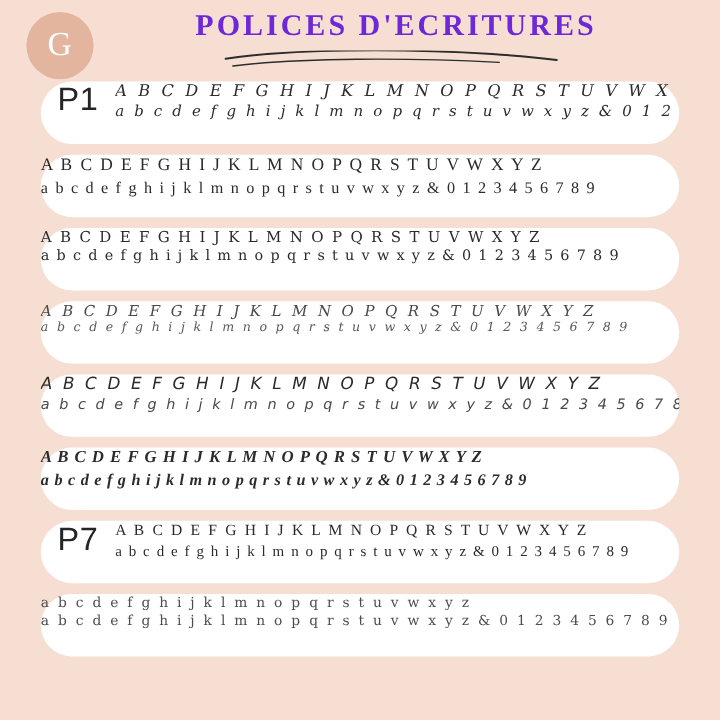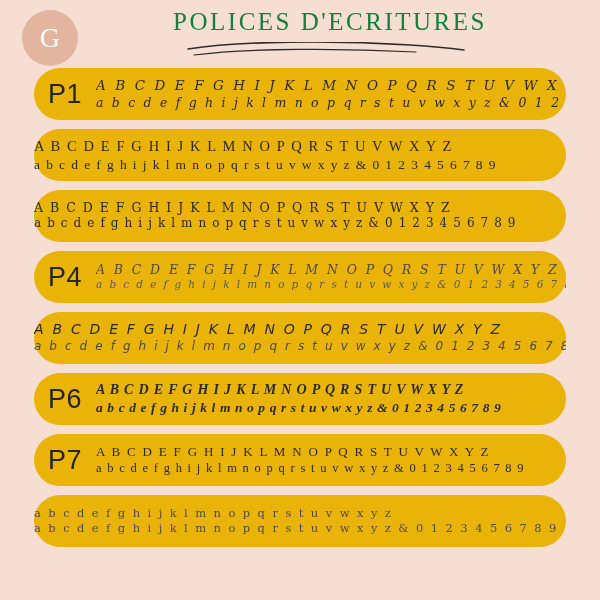--- a/index.html
+++ b/index.html
@@ -39,23 +39,23 @@
   #title-block {
     position: absolute;
     left: 120px;
     top: 8px;
     width: 420px;
     text-align: center;
   }
   #page-title {
     font-family: "Liberation Serif", serif;
     font-size: 25px;
-    font-weight: normal;
+    font-weight: bold;
     letter-spacing: 2.5px;
-    color: #15803d;
+    color: #6d28d9;
     white-space: nowrap;
   }
   #title-underline {
     margin-top: 6px;
     height: 18px;
     position: relative;
   }
   #title-underline svg {
     display: block;
     margin: 0 auto;
@@ -65,24 +65,23 @@
   #rows {
     position: absolute;
     left: 0;
     top: 68px;
     width: 600px;
   }
   .font-row {
     position: relative;
     margin: 0 34px 9px 34px;
     height: 52px;
-    background: #eab308;
+    background: #ffffff;
     border-radius: 26px;
     display: flex;
-    align-items: center;
     box-shadow: 0 0 0 0 rgba(0,0,0,0);
   }
   .row-code {
     font-family: "Liberation Sans", sans-serif;
     font-size: 27px;
     color: #252525;
     width: 62px;
     text-align: center;
     flex: 0 0 62px;
     letter-spacing: 0.5px;
@@ -170,36 +169,34 @@
   </div>
 
   <div class="font-row f-p3">
     <div class="row-sample">
       <div class="sample-line upper">A B C D E F G H I J K L M N O P Q R S T U V W X Y Z</div>
       <div class="sample-line lower">a b c d e f g h i j k l m n o p q r s t u v w x y z &amp; 0 1 2 3 4 5 6 7 8 9</div>
     </div>
   </div>
 
   <div class="font-row f-p4">
-    <div class="row-code">P4</div>
     <div class="row-sample">
       <div class="sample-line upper">A B C D E F G H I J K L M N O P Q R S T U V W X Y Z</div>
       <div class="sample-line lower">a b c d e f g h i j k l m n o p q r s t u v w x y z  &amp;  0 1 2 3 4 5 6 7 8 9</div>
     </div>
   </div>
 
   <div class="font-row f-p5">
     <div class="row-sample">
       <div class="sample-line upper">A B C D E F G H I J K L M N O P Q R S T U V W X Y Z</div>
       <div class="sample-line lower">a b c d e f g h i j k l m n o p q r s t u v w x y z  &amp;  0 1 2 3 4 5 6 7 8 9</div>
     </div>
   </div>
 
   <div class="font-row f-p6">
-    <div class="row-code">P6</div>
     <div class="row-sample">
       <div class="sample-line upper">A B C D E F G H I J K L M N O P Q R S T U V W X Y Z</div>
       <div class="sample-line lower">a b c d e f g h i j k l m n o p q r s t u v w x y z &amp; 0 1 2 3 4 5 6 7 8 9</div>
     </div>
   </div>
 
   <div class="font-row f-p7">
     <div class="row-code">P7</div>
     <div class="row-sample">
       <div class="sample-line upper">A B C D E F G H I J K L M N O P Q R S T U V W X Y Z</div>

